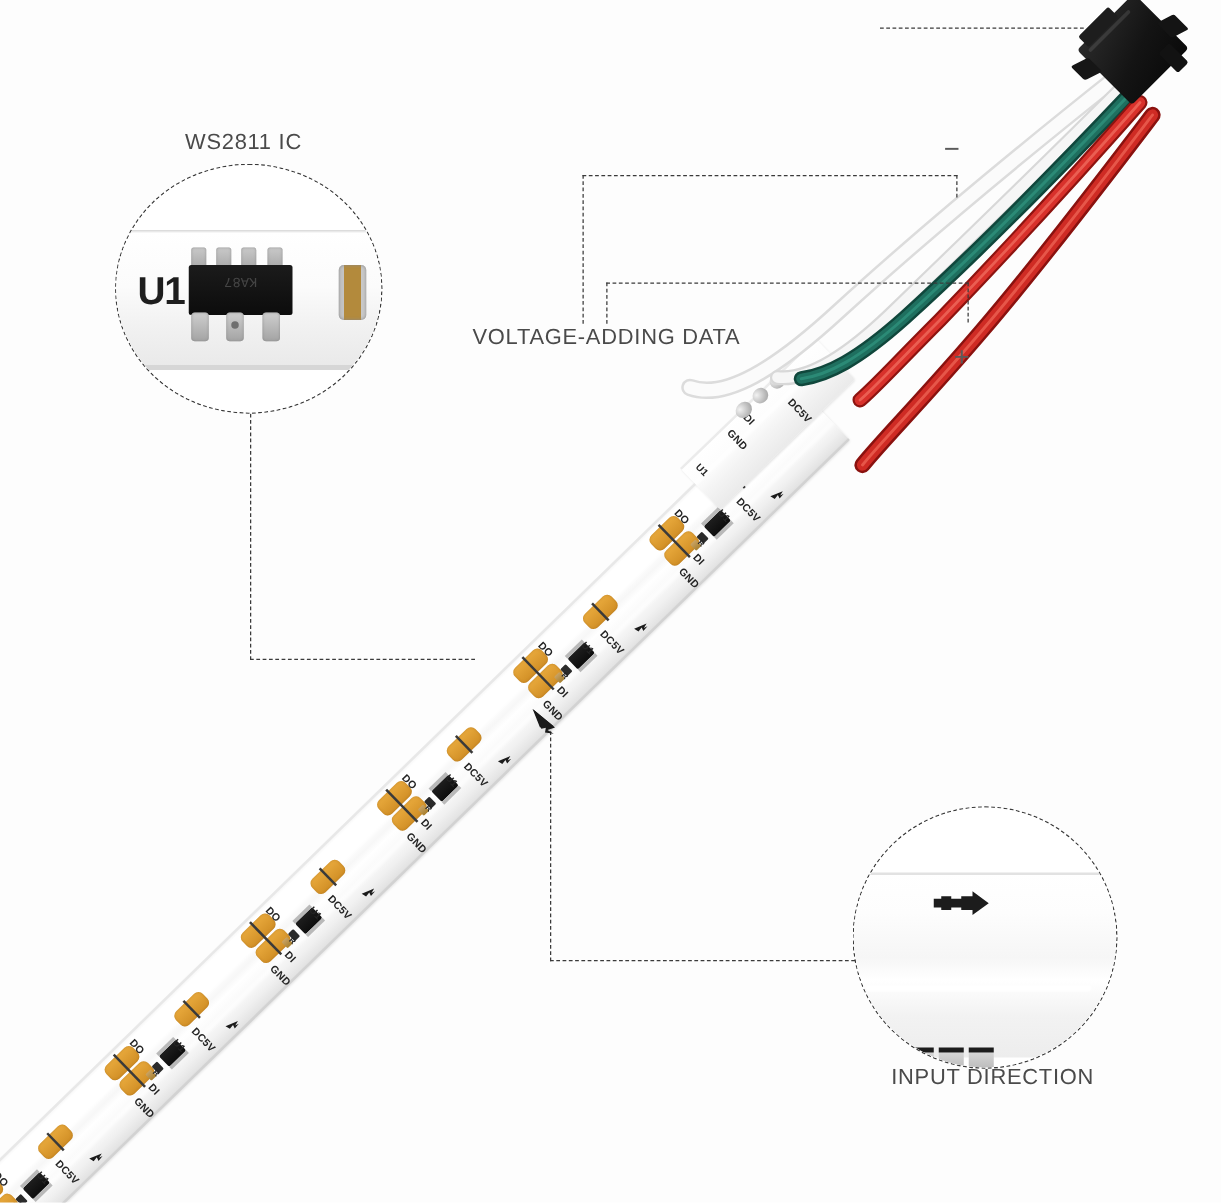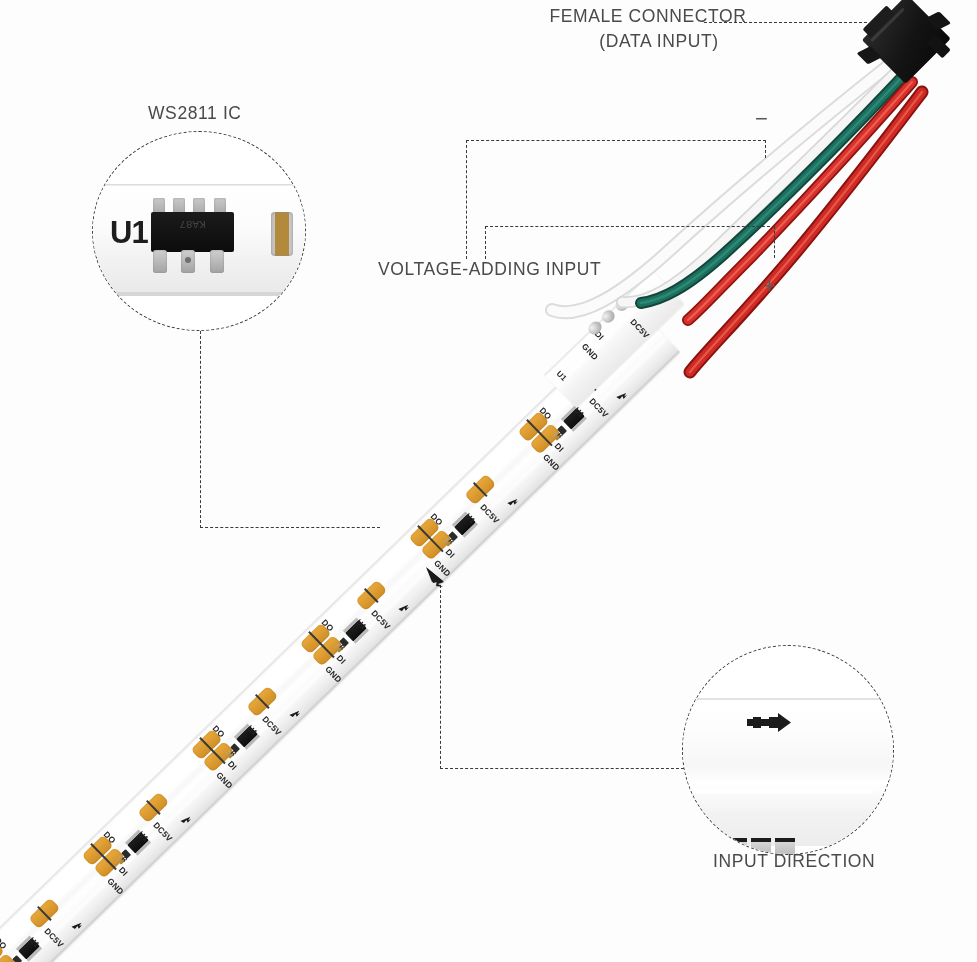--- a/index.html
+++ b/index.html
@@ -429,27 +429,23 @@
 
       <div id="dd-pads">
         <div class="dd-pad"></div>
         <div class="dd-pad"></div>
         <div class="dd-pad"></div>
         <div class="dd-pad"></div>
       </div>
     </div>
   </div>
 
-  <div class="label l2" id="lbl-female">
-    <span>FEMALE CONNECTOR</span>
-    <span class="ln2">(DATA INPUT)</span>
-  </div>
 
   <div class="label" id="lbl-ws2811">WS2811 IC</div>
 
-  <div class="label" id="lbl-voltage">VOLTAGE-ADDING INPUT</div>
+  <div class="label" id="lbl-voltage">VOLTAGE-ADDING DATA</div>
 
   <div class="label" id="lbl-datadir">INPUT DIRECTION</div>
 
   <div class="sign" id="sign-minus">−</div>
   <div class="sign" id="sign-plus">+</div>
 
 </div>
 
 </body></html>

